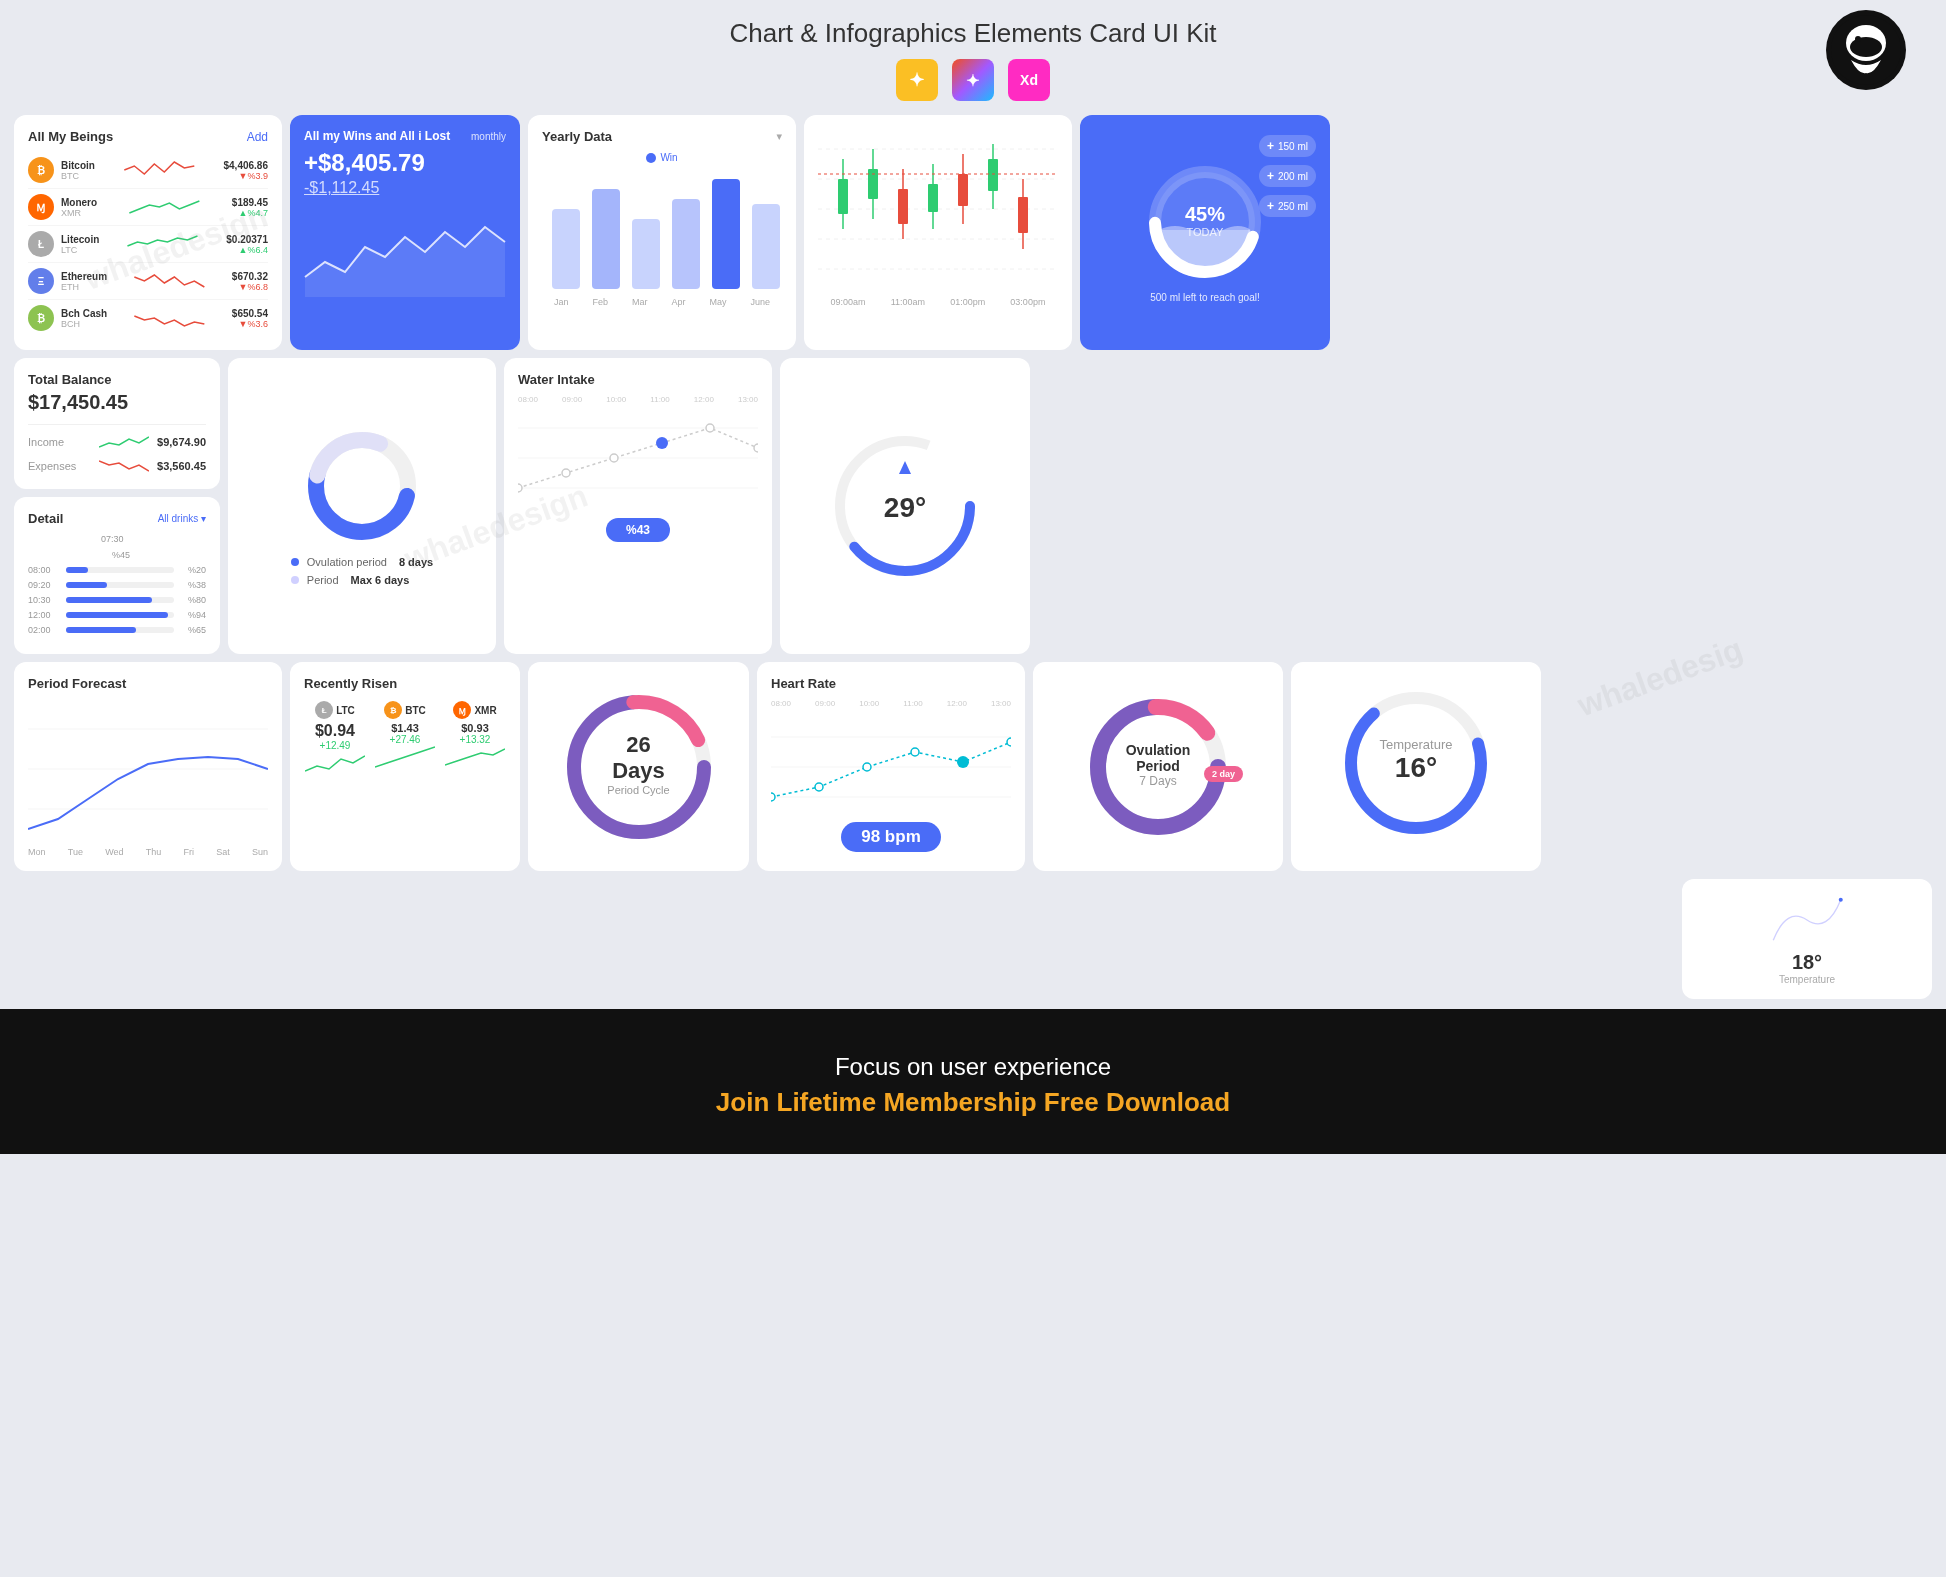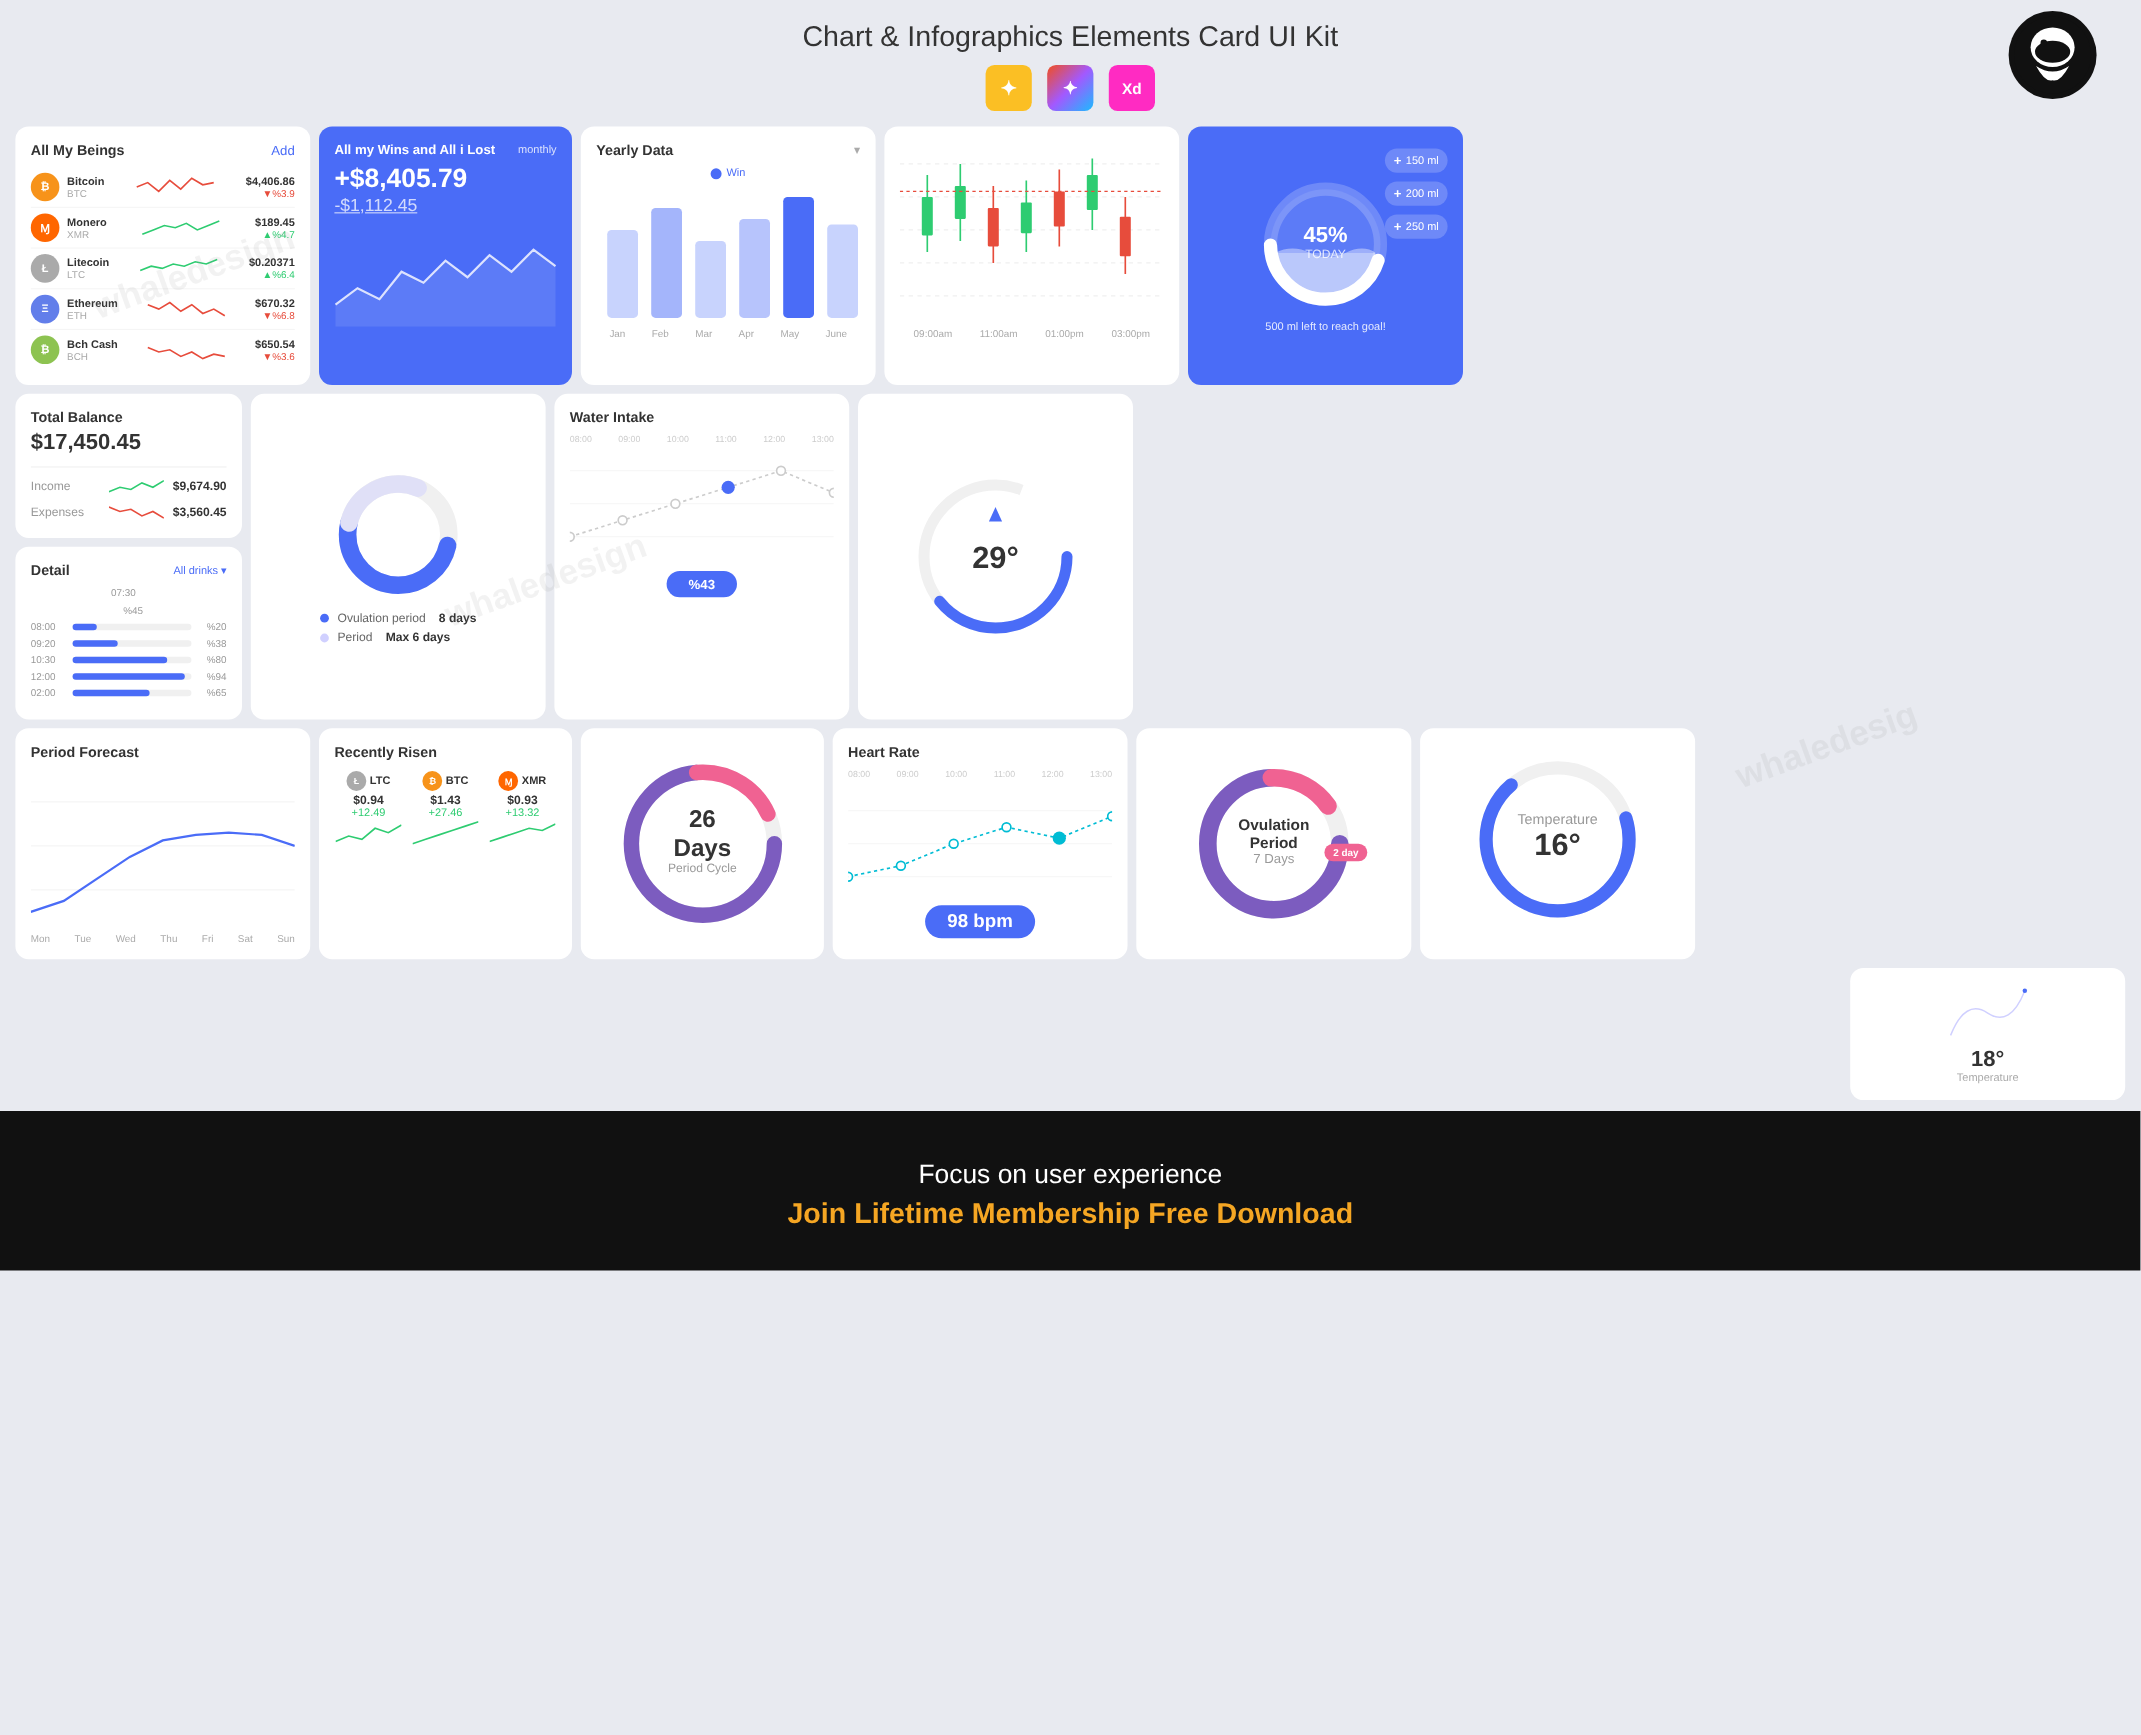--- a/index.html
+++ b/index.html
@@ -410,21 +410,21 @@
       <div style="font-size:13px;font-weight:700;color:#333;margin-bottom:10px;">Recently Risen</div>
       <div style="display:flex;gap:8px;">
 
         <div style="flex:1;text-align:center;">
           <div style="display:flex;align-items:center;justify-content:center;gap:3px;margin-bottom:3px;">
             <div style="width:18px;height:18px;border-radius:50%;background:#aaa;display:flex;align-items:center;justify-content:center;">
                 <span style="color:white;font-size:8px;font-weight:900;">Ł</span>
               </div>
             <span style="font-size:10px;font-weight:700;color:#333;">LTC</span>
           </div>
-          <div style="font-size:11px;font-weight:700;color:#333;">$0.94</div>
+          <div style="font-size:16px;font-weight:700;color:#333;">$0.94</div>
           <div style="font-size:10px;color:#2ecc71;">+12.49</div>
           <svg width="60" height="25" viewBox="0 0 60 25">
               <polyline points="0,20 12,15 24,18 36,8 48,12 60,5" fill="none" stroke="#2ecc71" stroke-width="1.5"></polyline>
             </svg>
         </div>
 
         <div style="flex:1;text-align:center;">
           <div style="display:flex;align-items:center;justify-content:center;gap:3px;margin-bottom:3px;">
             <div style="width:18px;height:18px;border-radius:50%;background:#f7931a;display:flex;align-items:center;justify-content:center;">
                 <span style="color:white;font-size:8px;font-weight:900;">₿</span>

